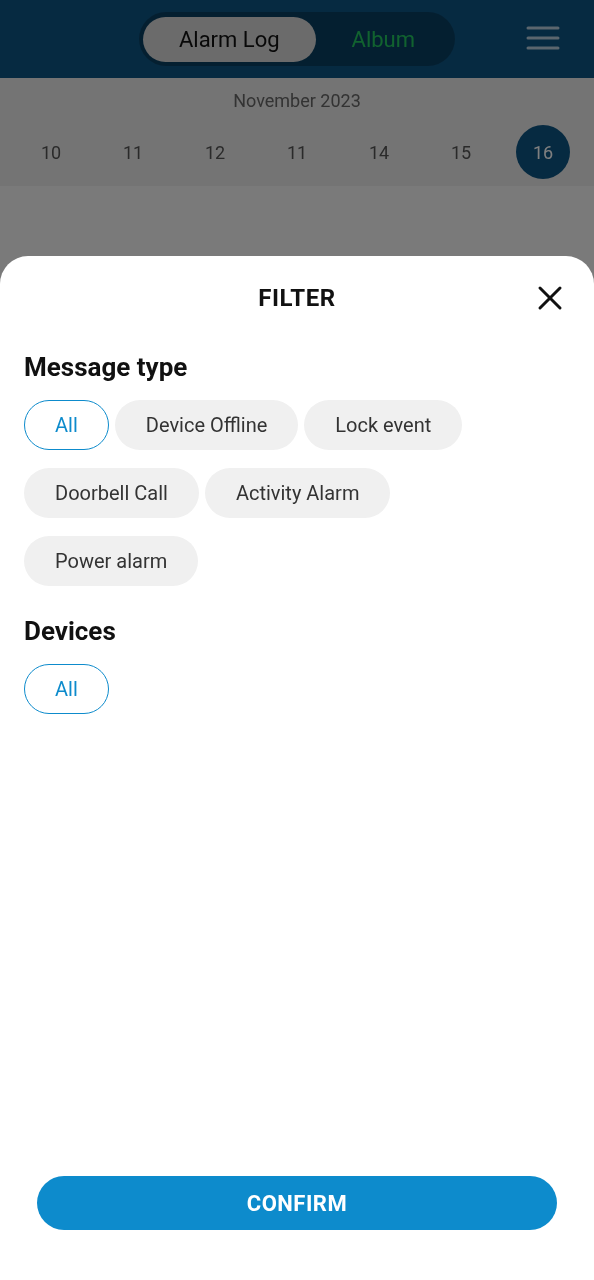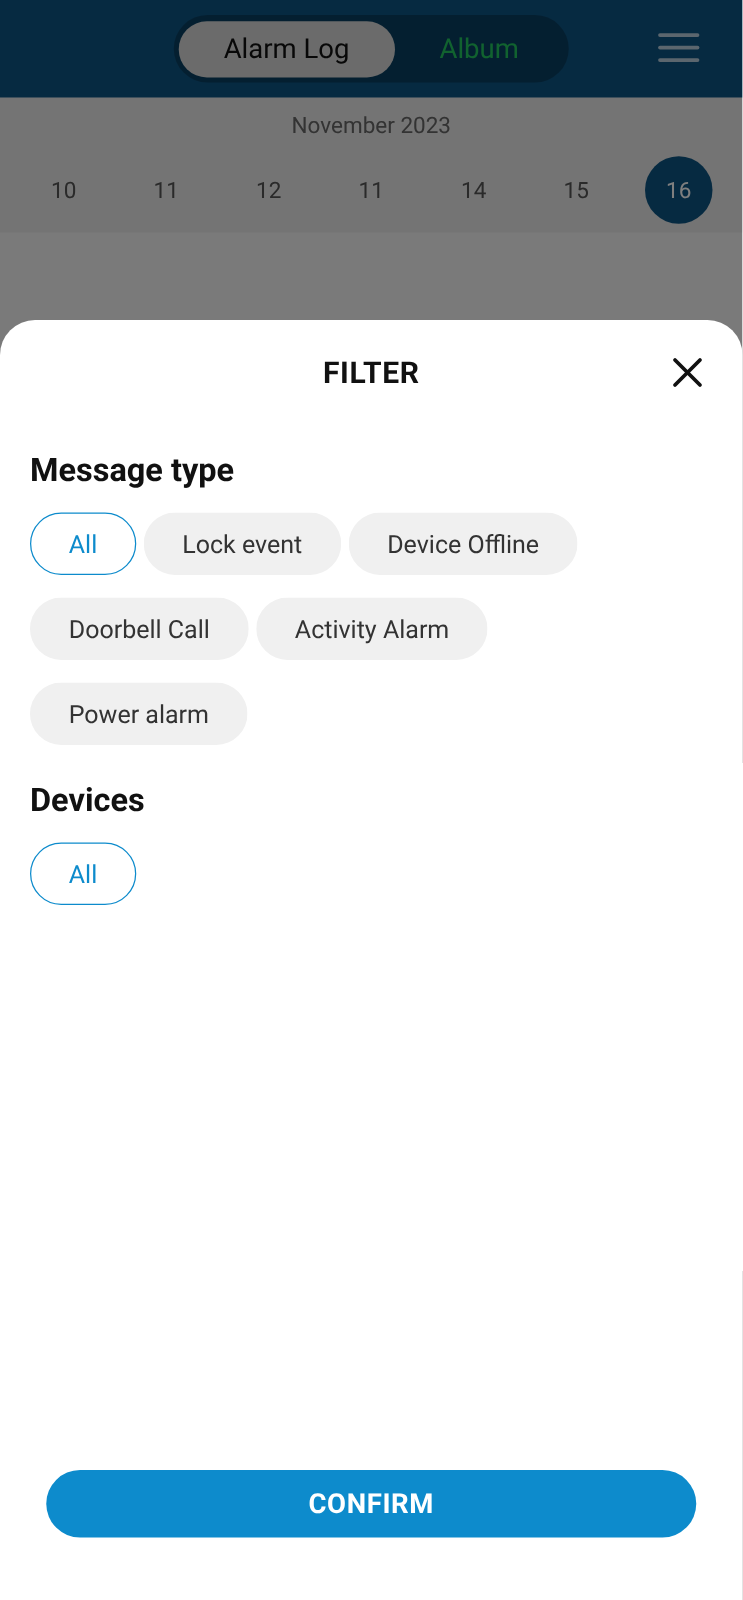--- a/index.html
+++ b/index.html
@@ -97,21 +97,21 @@
       background: #fff;
       border-top-left-radius: 28px;
       border-top-right-radius: 28px;
       padding: 28px 24px 24px 24px;
       display: flex;
       flex-direction: column;
     }
     .sheet-header {
       position: relative;
       text-align: center;
-      margin-bottom: 50px;
+      margin-bottom: 40px;
     }
     .sheet-title {
       font-size: 24px;
       font-weight: 700;
       color: #111;
       letter-spacing: 0.5px;
     }
     .close-btn {
       position: absolute;
       right: 4px;
@@ -209,22 +209,22 @@
       <svg width="26" height="26" viewBox="0 0 26 26">
         <line x1="3" y1="3" x2="23" y2="23" stroke="#111" stroke-width="3" stroke-linecap="round"></line>
         <line x1="23" y1="3" x2="3" y2="23" stroke="#111" stroke-width="3" stroke-linecap="round"></line>
       </svg>
     </div>
   </div>
 
   <div class="section-label">Message type</div>
   <div class="chips">
     <div class="chip selected">All</div>
+    <div class="chip">Device Offline</div>
     <div class="chip">Lock event</div>
-    <div class="chip">Device Offline</div>
     <div class="chip">Doorbell Call</div>
     <div class="chip">Activity Alarm</div>
     <div class="chip">Power alarm</div>
   </div>
 
   <div class="section-label">Devices</div>
   <div class="chips">
     <div class="chip selected">All</div>
   </div>
 

